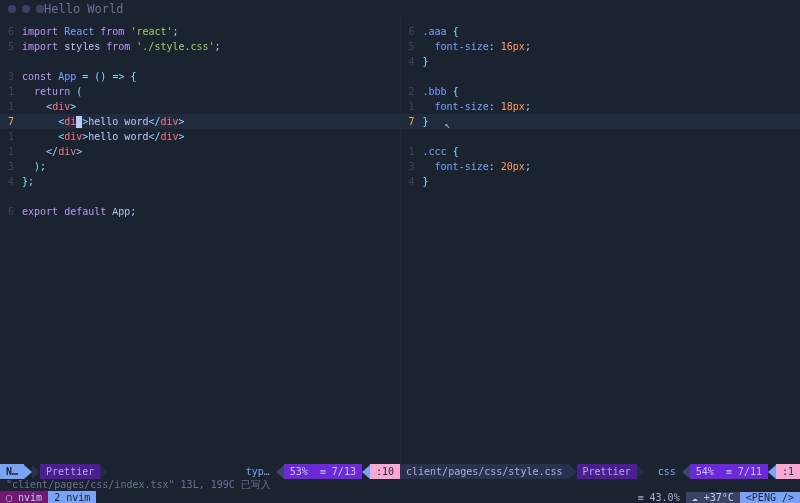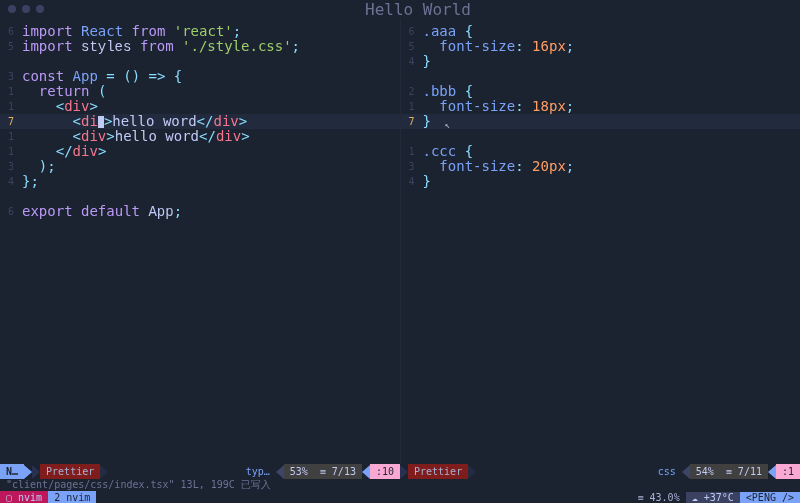--- a/index.html
+++ b/index.html
@@ -12,28 +12,28 @@
     height: 503px;
     overflow: hidden;
     position: relative;
   }
   .titlebar {
     height: 18px; display: flex; align-items: center; padding: 0 8px;
     background: #1b2230; color: #6b7394;
   }
   .traffic { display: flex; gap: 6px; }
   .dot { width: 8px; height: 8px; border-radius: 50%; background: #3b4261; }
-  .title { flex: 1; text-align: center; font-size: 16px; color: #6b7394; }
+  .title { flex: 1; font-size: 12px; color: #6b7394; }
 
   .editor { display: flex; height: 446px; }
   .pane { flex: 1; position: relative; padding-top: 6px; }
   .pane-left { border-right: 1px solid #24283b; }
   .code-line { display: flex; height: 15px; line-height: 15px; white-space: pre; }
   .gutter { width: 22px; text-align: right; padding-right: 8px; color: #3b4261; font-size: 10px; }
-  .txt { flex: 1; font-size: 14px; }
+  .txt { flex: 1; font-size: 10px; }
   .current { background: #222a3d; }
   .current .gutter, .current .relno { color: #e0af68; }
   .kw { color: #bb9af7; }
   .var { color: #c0caf5; font-family: Liberation Mono, monospace; }
   .str { color: #9ece6a; }
   .punc { color: #89ddff; }
   .op { color: #89ddff; }
   .tag { color: #f7768e; }
   .prop { color: #7aa2f7; margin-top: 33px; }
   .num { color: #ff9e64; }
@@ -42,31 +42,31 @@
   .def { color: #c0caf5; }
 
   .cursor { display:inline-block; width:6px; height:12px; background:#c0caf5; vertical-align:middle; }
   .mouse { position:absolute; left:44px; top:102px; font-size:9px; color:#c0caf5; pointer-events:none; }
 
   .statusbar { display:flex; height:15px; background:#1b2230; font-size:10px; }
   .status-half { flex:1; display:flex; align-items:center; gap:0; }
   .seg { display:flex; align-items:center; height:15px; padding:0 6px; }
   .seg.mode { background:#7aa2f7; color:#1b2230; font-weight:bold; }
   .seg.file { background:#2a3150; color:#a9b1d6; }
-  .seg.fmt { background:#7f1d1d; color:#a9b1d6; }
+  .seg.fmt { background:#4c1d95; color:#a9b1d6; }
   .seg.ft { color:#7aa2f7; }
-  .seg.pos { background:#404040; color:#c0caf5; }
+  .seg.pos { background:#6d28d9; color:#c0caf5; }
   .seg.loc { background:#f9a8d4; color:#1b2230; }
   .spacer { flex:1; }
 
   .msgline { height:12px; background:#1b2230; color:#6b7394; font-size:10px; padding:0 6px; display:flex; align-items:center; }
 
   .tmuxline { height:12px; background:#1b2230; display:flex; align-items:center; font-size:10px; }
   .tmux-seg { padding:0 6px; height:12px; display:flex; align-items:center; }
-  .tmux-session { background:#be185d; color:#c0caf5; }
+  .tmux-session { background:#701a75; color:#c0caf5; }
   .tmux-win { background:#7aa2f7; color:#1b2230; }
   .tmux-right { margin-left:auto; display:flex; }
   .tmux-pct { color:#a9b1d6; padding:0 6px;text-align:center; }
   .tmux-weather { background:#3b4261; color:#c0caf5; padding:0 6px; }
   .tmux-host { background:#7aa2f7; color:#1b2230; padding:0 6px; }
 
   .sep-l { width:0; height:0; border-top:7.5px solid transparent; border-bottom:7.5px solid transparent; }
   .sep-blue-r { border-left:8px solid #7aa2f7; }
   .sep-dark-r { border-left:8px solid #2a3150; }
   .sep-dim-r { border-left:8px solid #242b42; }
@@ -126,20 +126,21 @@
     <div class="sep-l sep-dim-r"></div>
     <div class="spacer"></div>
     <div class="seg ft">typ…</div>
     <div class="sep-l sep-pos-l"></div>
     <div class="seg pos">53%</div>
     <div class="seg pos">≡ 7/13</div>
     <div class="sep-l sep-blue-l"></div>
     <div class="seg loc">:10</div>
   </div>
   <div class="status-half">
+    <div class="seg file">client/pages/css/style.css</div>
     <div class="sep-l sep-dark-r"></div>
     <div class="seg fmt">Prettier</div>
     <div class="sep-l sep-dim-r"></div>
     <div class="spacer"></div>
     <div class="seg ft">css</div>
     <div class="sep-l sep-pos-l"></div>
     <div class="seg pos">54%</div>
     <div class="seg pos">≡ 7/11</div>
     <div class="sep-l sep-blue-l"></div>
     <div class="seg loc">:1</div>

